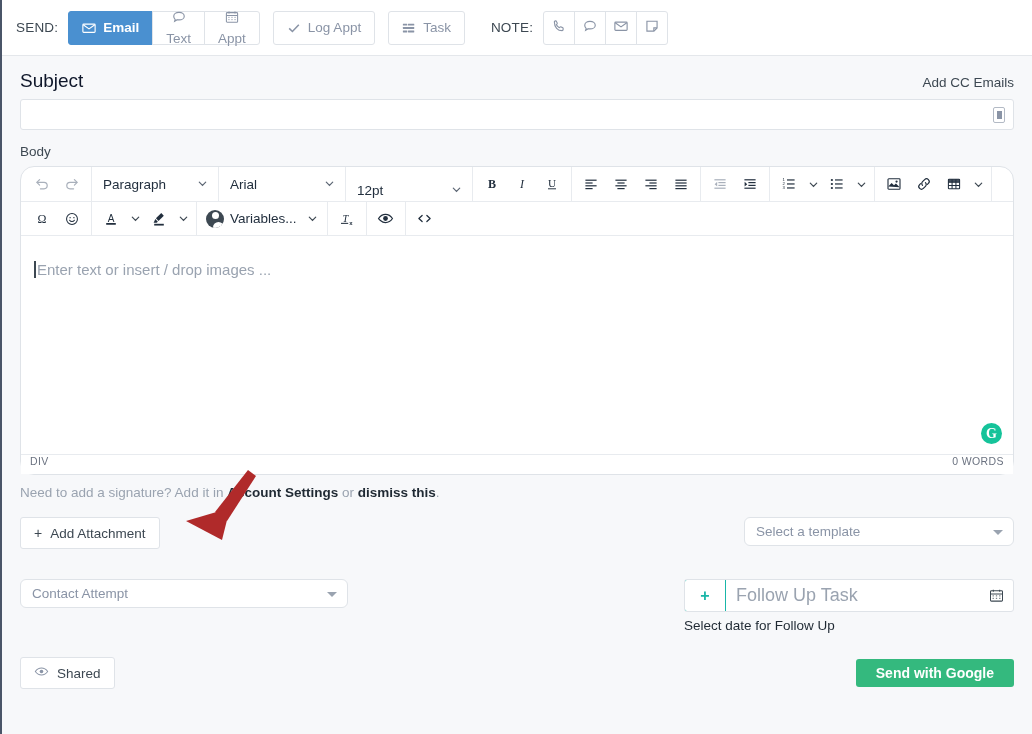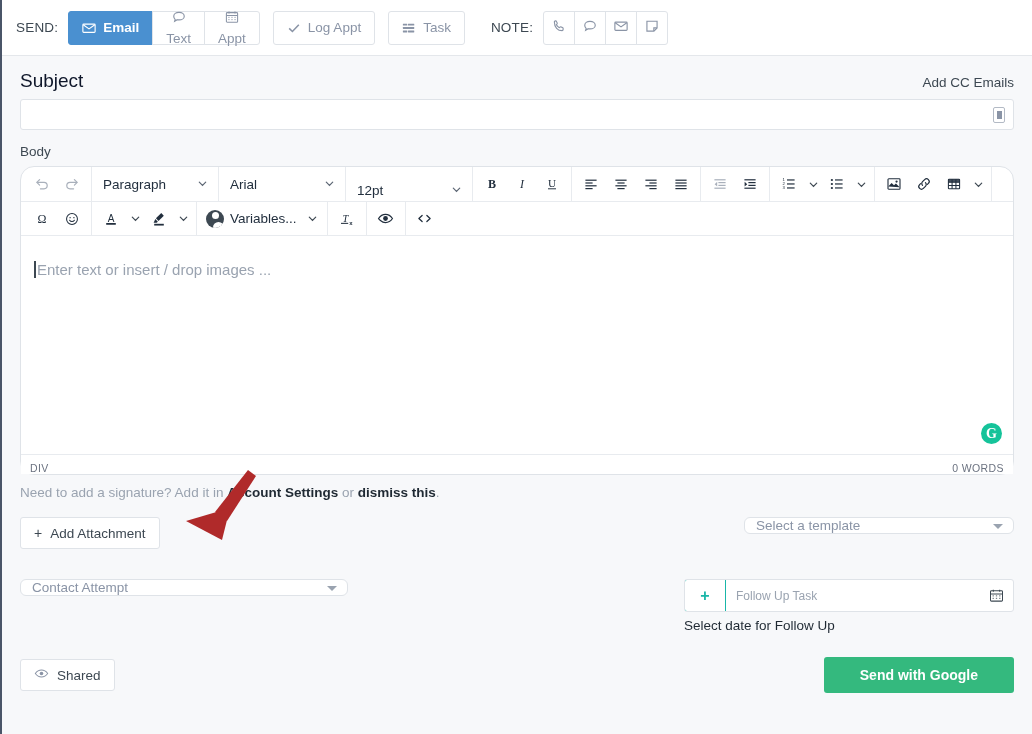--- a/index.html
+++ b/index.html
@@ -175,21 +175,21 @@
     position: absolute; right: 11px; bottom: 10px;
     width: 21px; height: 21px; border-radius: 50%;
     background: #15c39a; color: #fff;
     display: flex; align-items: center; justify-content: center;
     font-size: 14px; font-weight: 700; font-family: "Liberation Serif", serif;
     cursor: pointer;
   }
   .statusbar {
     height: 20px;
     border-top: 1px solid #e8ebef;
-    display: flex; align-items: flex-end; justify-content: space-between;
+    display: flex; align-items: flex-start; justify-content: space-between;
     padding: 0 9px;
     font-size: 10.5px; letter-spacing: .4px;
     color: #6b7280;
     background: #fff;
   }
 
   
   .signote {
     margin-top: 10px; font-size: 13.5px; color: #9aa3b0;
   }
@@ -201,21 +201,21 @@
   .ghost-btn {
     height: 32px; padding: 0 13px;
     display: inline-flex; align-items: center; gap: 8px;
     background: #fff; border: 1px solid #dfe3e8; border-radius: 3px;
     font-size: 13.5px; color: #3d4852; cursor: pointer;
   }
   .ghost-btn .plus { font-size: 14px; color: #3d4852; }
   .dd {
     position: relative;
     background: #fff; border: 1px solid #dfe3e8; border-radius: 6px;
-    height: 17px; display: flex; align-items: center;
+    height: 29px; display: flex; align-items: center;
     padding: 0 26px 0 11px;
     font-size: 13.5px; color: #8a94a6; cursor: pointer;
   }
   .dd .arrow {
     position: absolute; right: 10px; top: 50%;
     margin-top: -2px;
     border-left: 5px solid transparent; border-right: 5px solid transparent;
     border-top: 5px solid #9aa3b0;
   }
   .dd-template { width: 270px; }
@@ -230,33 +230,33 @@
   }
   .fu-plus {
     width: 42px; display: flex; align-items: center; justify-content: center;
     border: 1px solid #19b6a8; border-radius: 3px 0 0 3px;
     color: #19b6a8; font-size: 16px; font-weight: 700; background: #fff;
     margin: -1px 0 -1px -1px;
     cursor: pointer;
   }
   .fu-input {
     flex: 1; border: none; outline: none;
-    padding: 0 10px; font-size: 12px; color: #3d4852;
+    padding: 0 10px; font-size: 18px; color: #3d4852;
     font-family: "Liberation Sans", sans-serif;
   }
   .fu-input::placeholder { color: #9aa3b0; }
   .fu-cal {
     width: 34px; display: flex; align-items: center; justify-content: center;
     color: #3d4852; cursor: pointer;
   }
   .fu-hint { margin-top: 6px; font-size: 13.5px; color: #1f2933; }
 
   .row-bottom { margin-top: 24px; align-items: center; }
   .send-btn {
-    height: 36px; padding: 0 36px;
+    height: 28px; padding: 0 20px;
     background: #34b97e; color: #fff; border: none; border-radius: 3px;
     font-size: 14px; font-weight: 700; cursor: pointer;
     font-family: "Liberation Sans", sans-serif;
   }
 
   
   .annot {
     position: absolute; left: 150px; top: 468px;
     pointer-events: none;
   }

